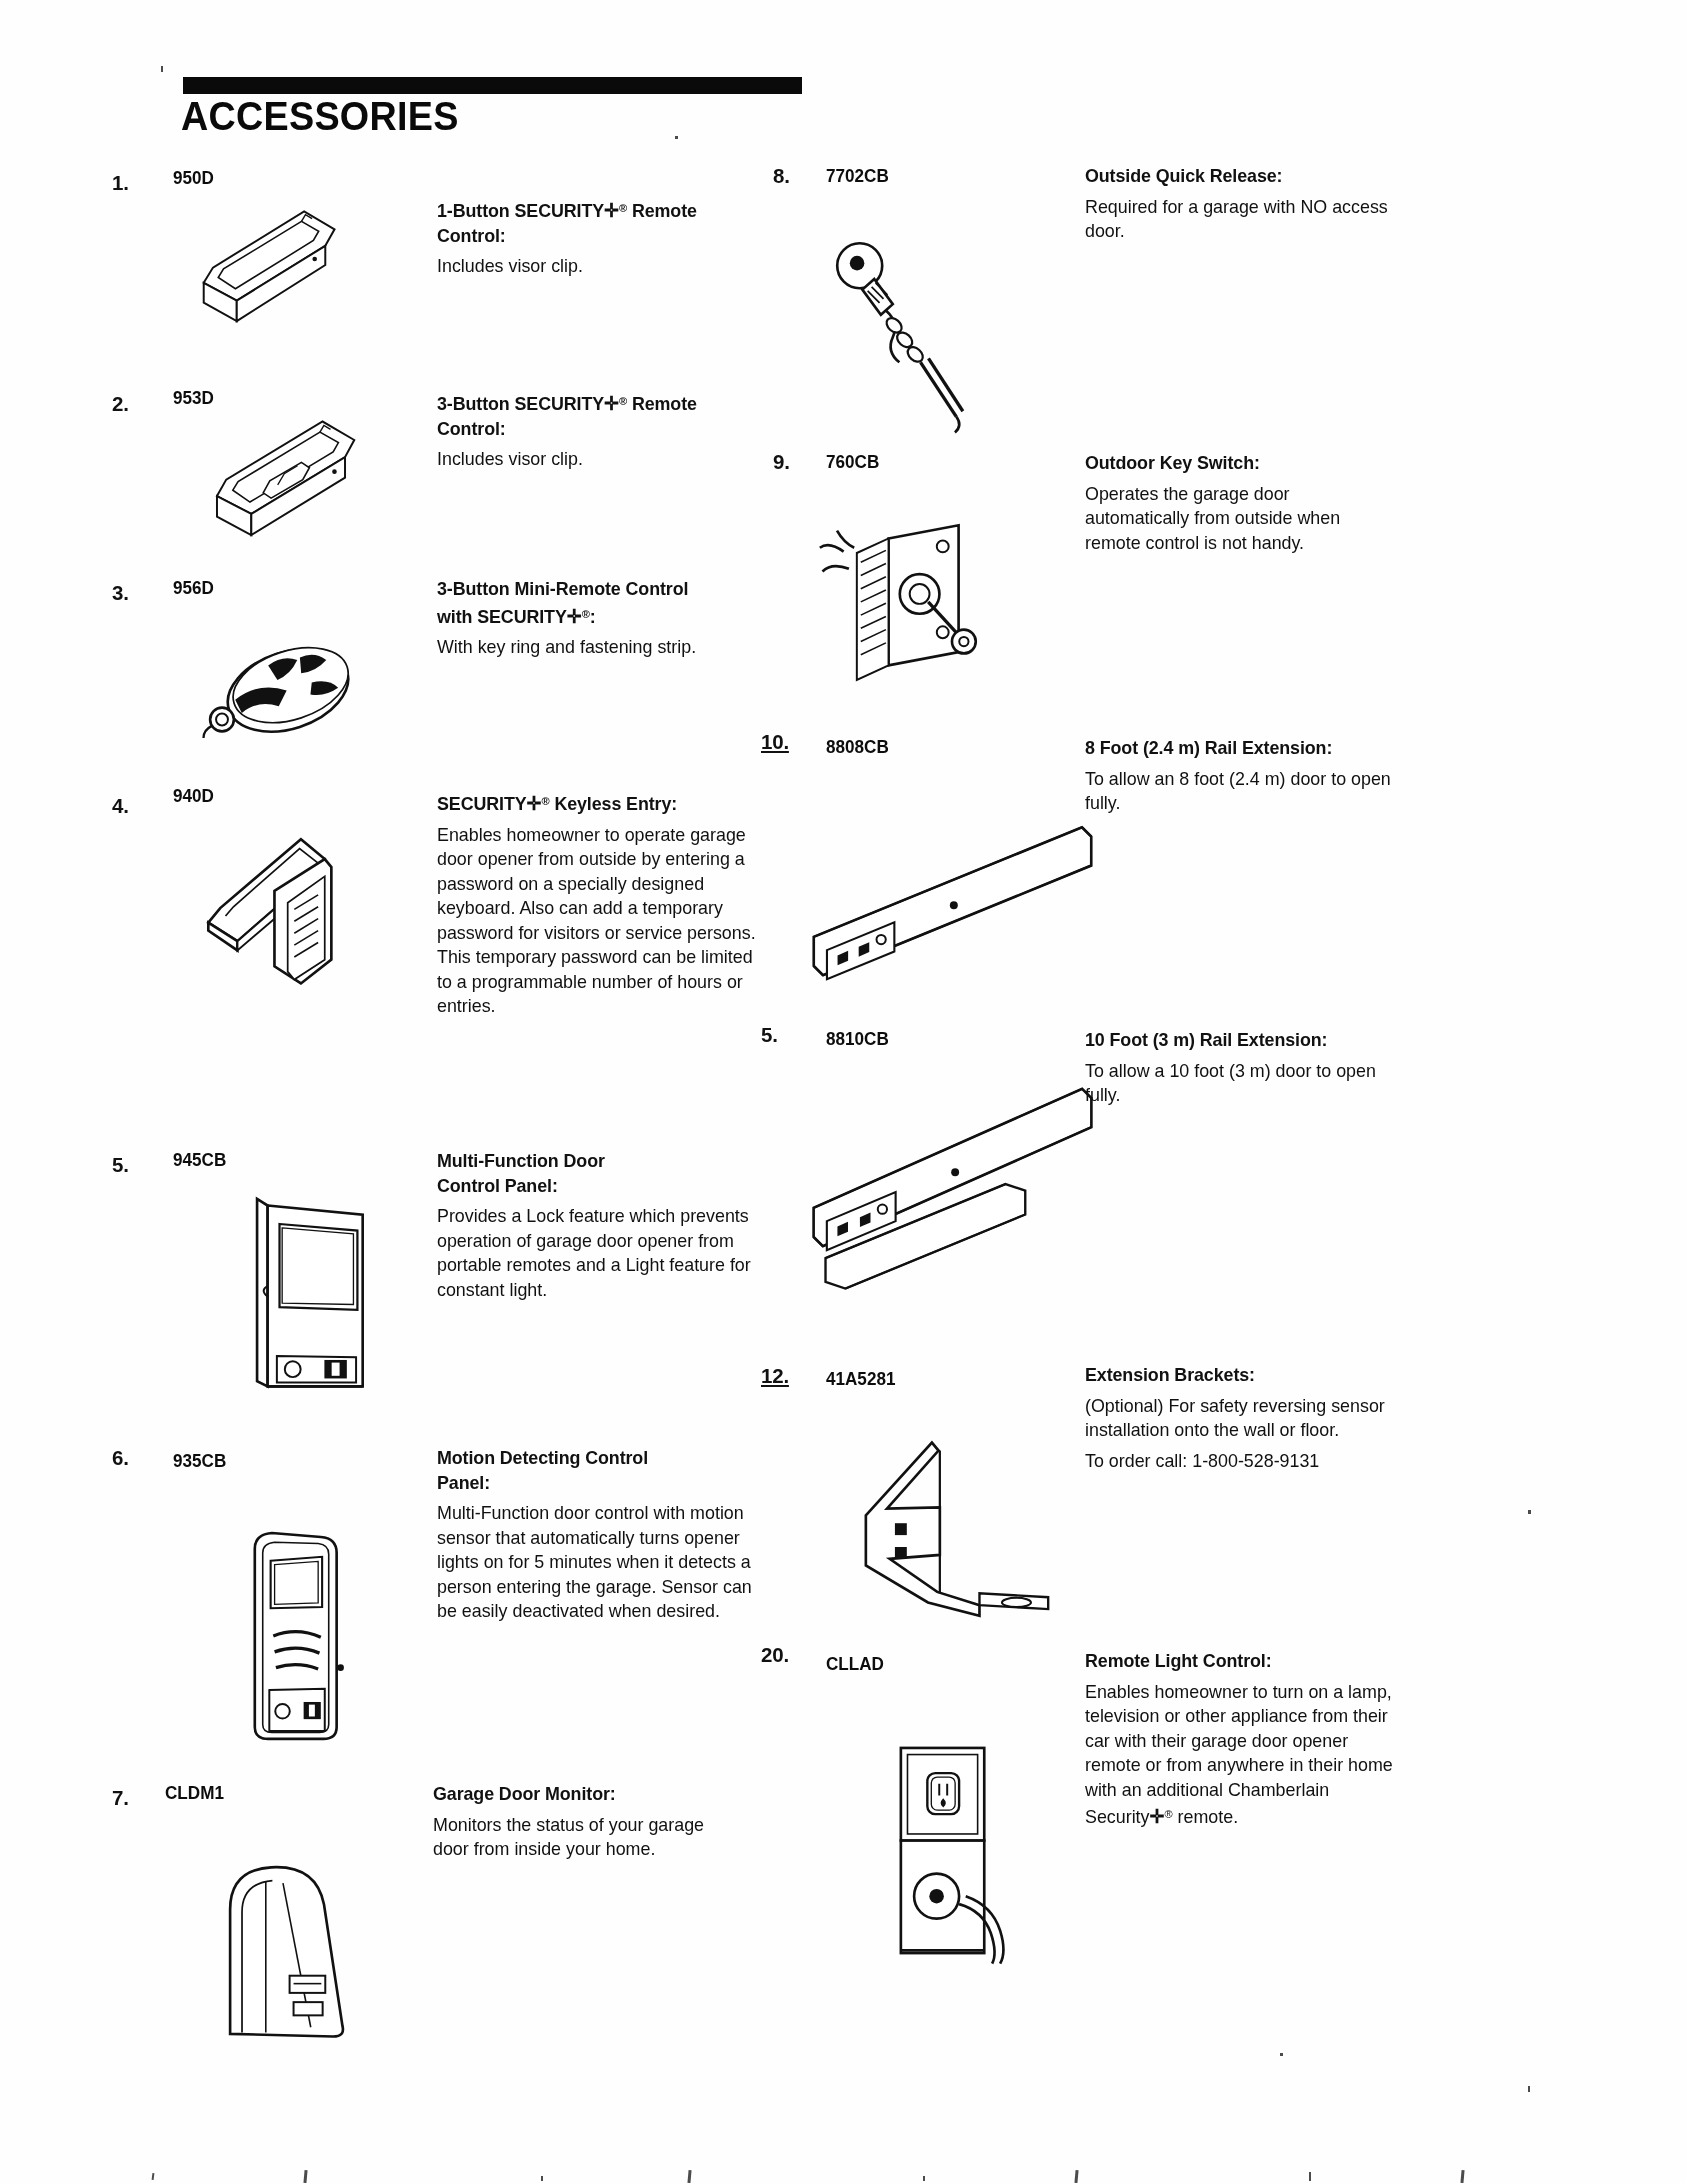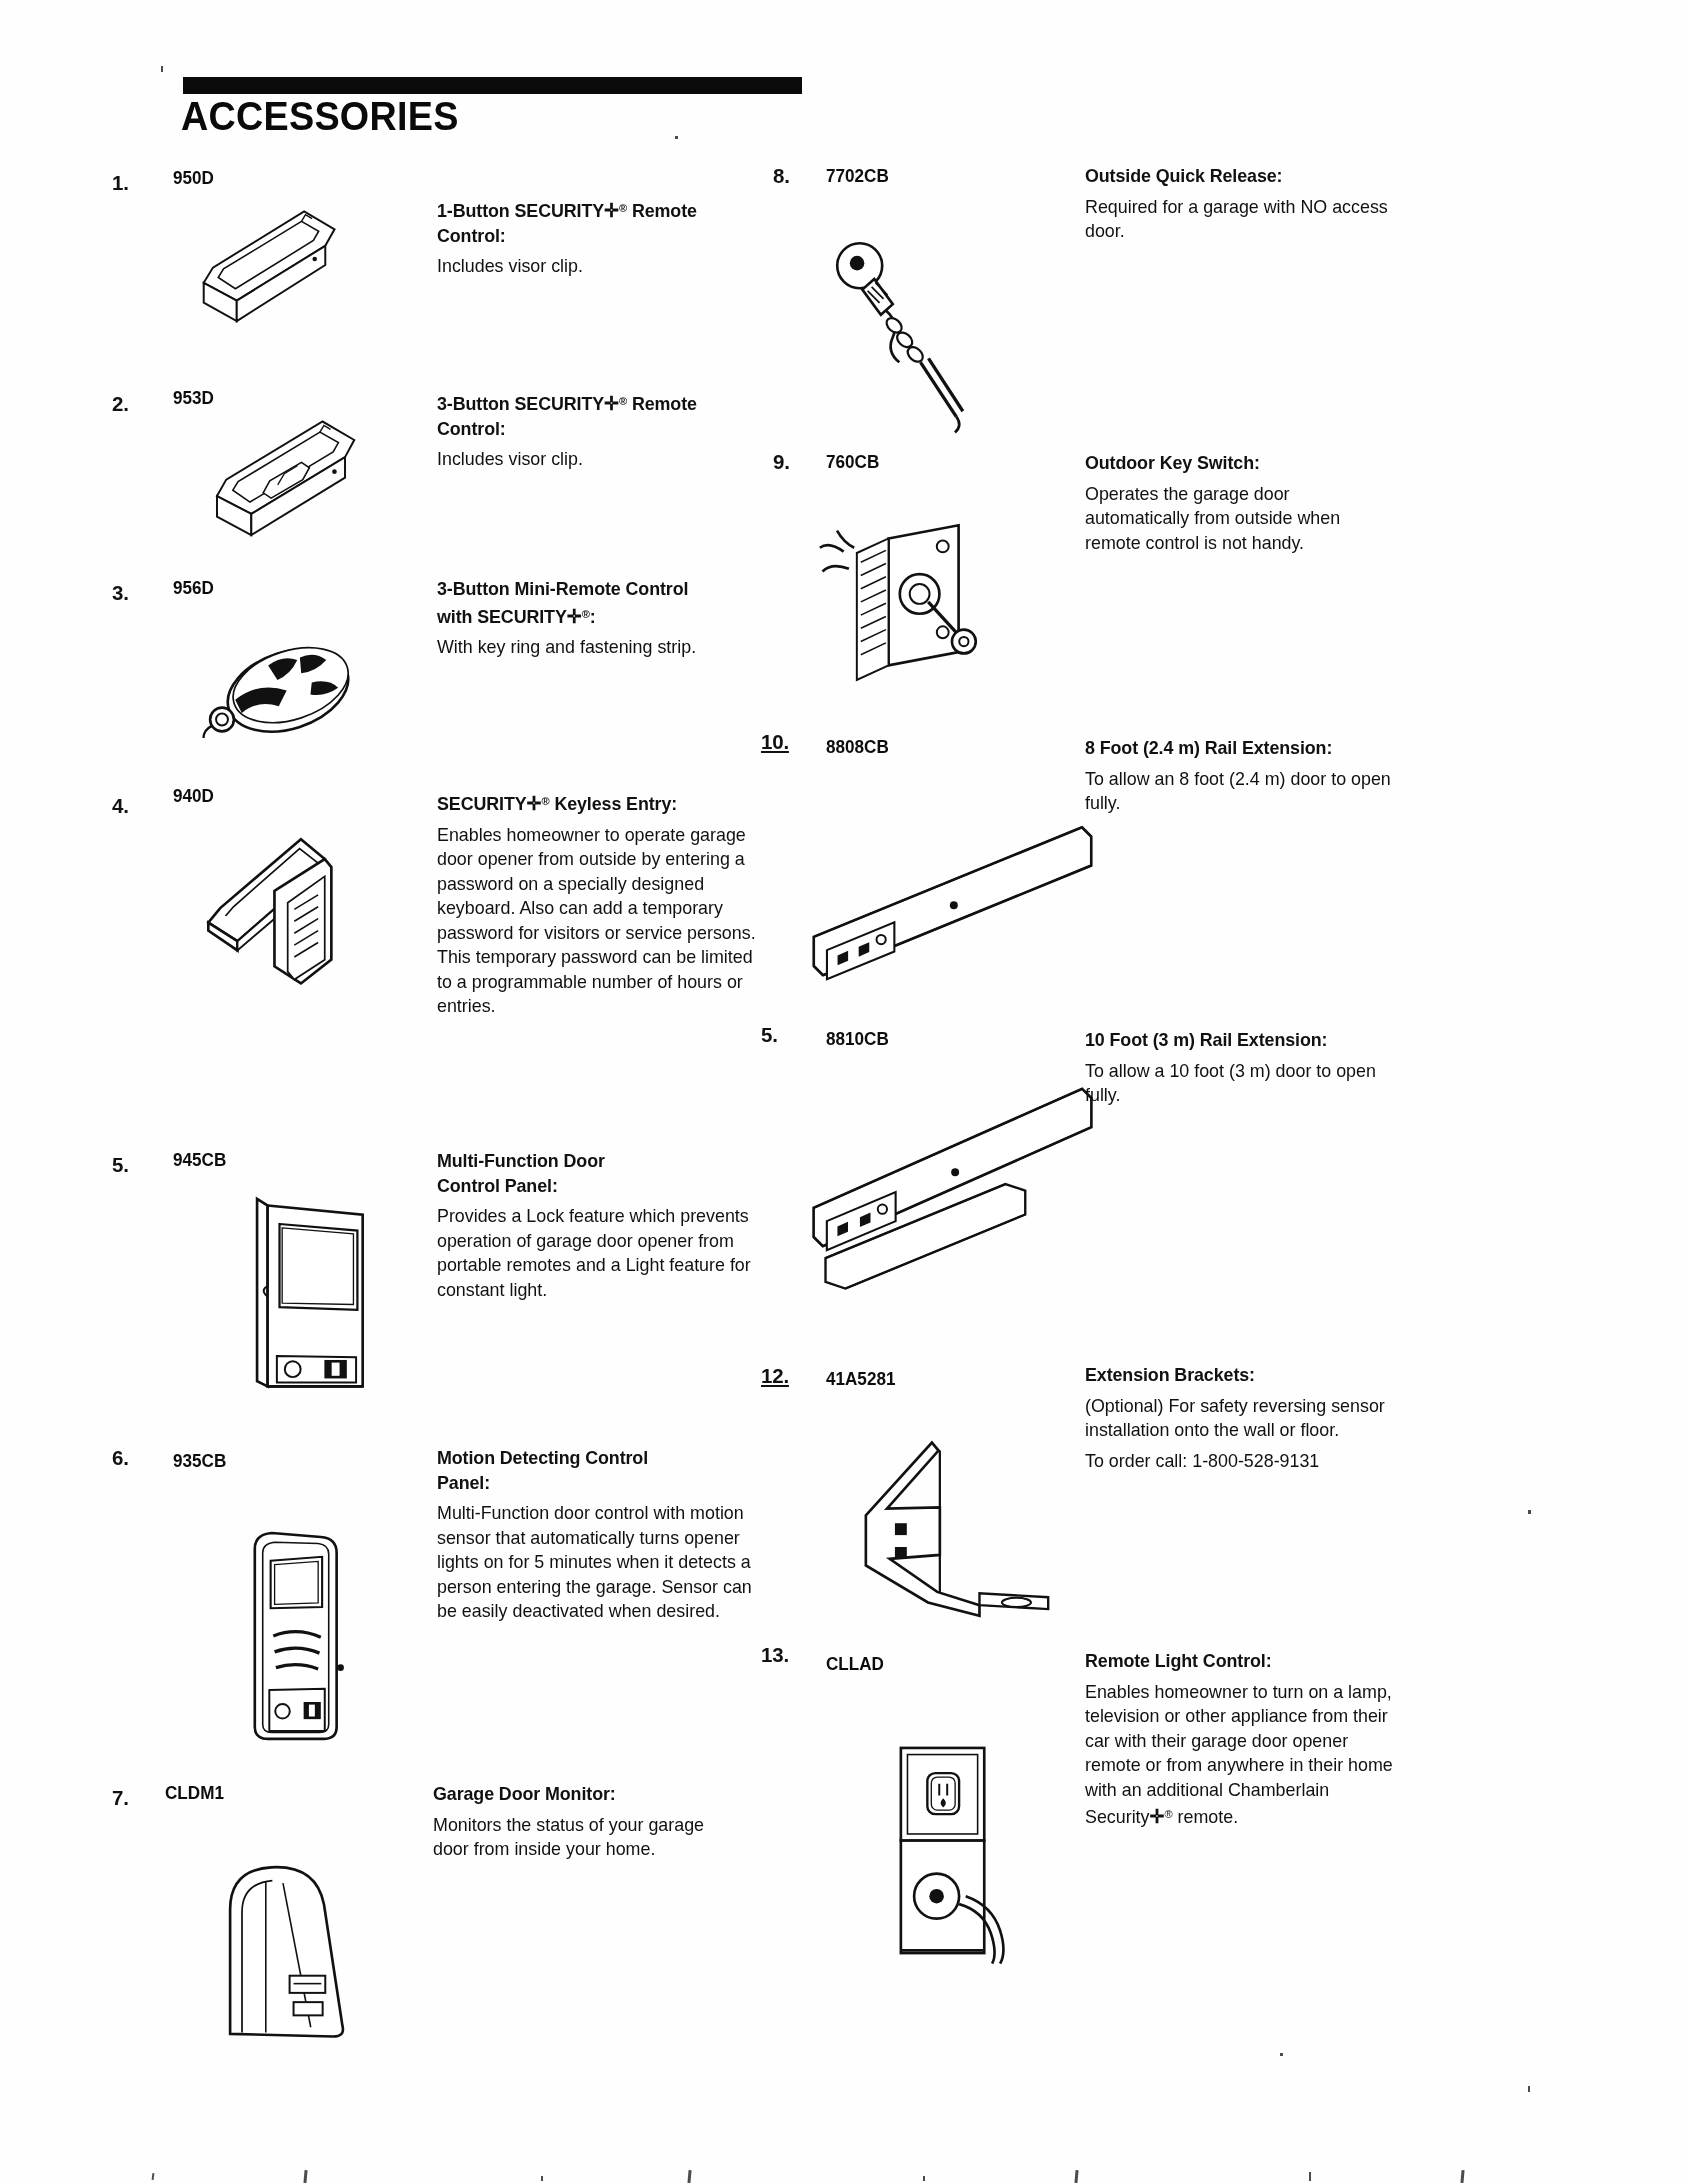--- a/index.html
+++ b/index.html
@@ -403,21 +403,21 @@
     <div class="desc" style="left:1085px; top:1363px; width:337px;">
       <span class="hd">Extension Brackets:</span>
       <span class="gap"></span>
       <span class="bd">(Optional) For safety reversing sensor installation onto the wall or floor.</span>
       <span class="gap"></span>
       <span class="bd">To order call: 1-800-528-9131</span>
     </div>
   </div>
 
   <div class="item">
-    <div class="num" style="left:761px; top:1643px;">13.</div>
+    <div class="num" style="left:761px; top:1643px;">20.</div>
     <div class="model" style="left:826px; top:1653px;">CLLAD</div>
     <div class="art" style="left:877px; top:1740px;">
       <svg width="192" height="225" viewBox="0 0 290 340" fill="none" stroke="#111" stroke-width="4">
         <rect x="36" y="12" width="126" height="140" fill="#fff"></rect>
         <rect x="46" y="22" width="106" height="120" fill="none" stroke-width="2.4"></rect>
         <rect x="76" y="50" width="48" height="62" rx="12" fill="#fff" stroke-width="3.6"></rect>
         <rect x="82" y="56" width="36" height="50" rx="9" fill="none" stroke-width="2"></rect>
         <path d="M94 66 L94 84 M106 66 L106 84" stroke-width="3"></path>
         <path d="M100 88 q-8 8 0 14 q8 -6 0 -14" fill="#111" stroke="none"></path>
         <rect x="36" y="152" width="126" height="170" fill="#fff" stroke-width="4"></rect>

